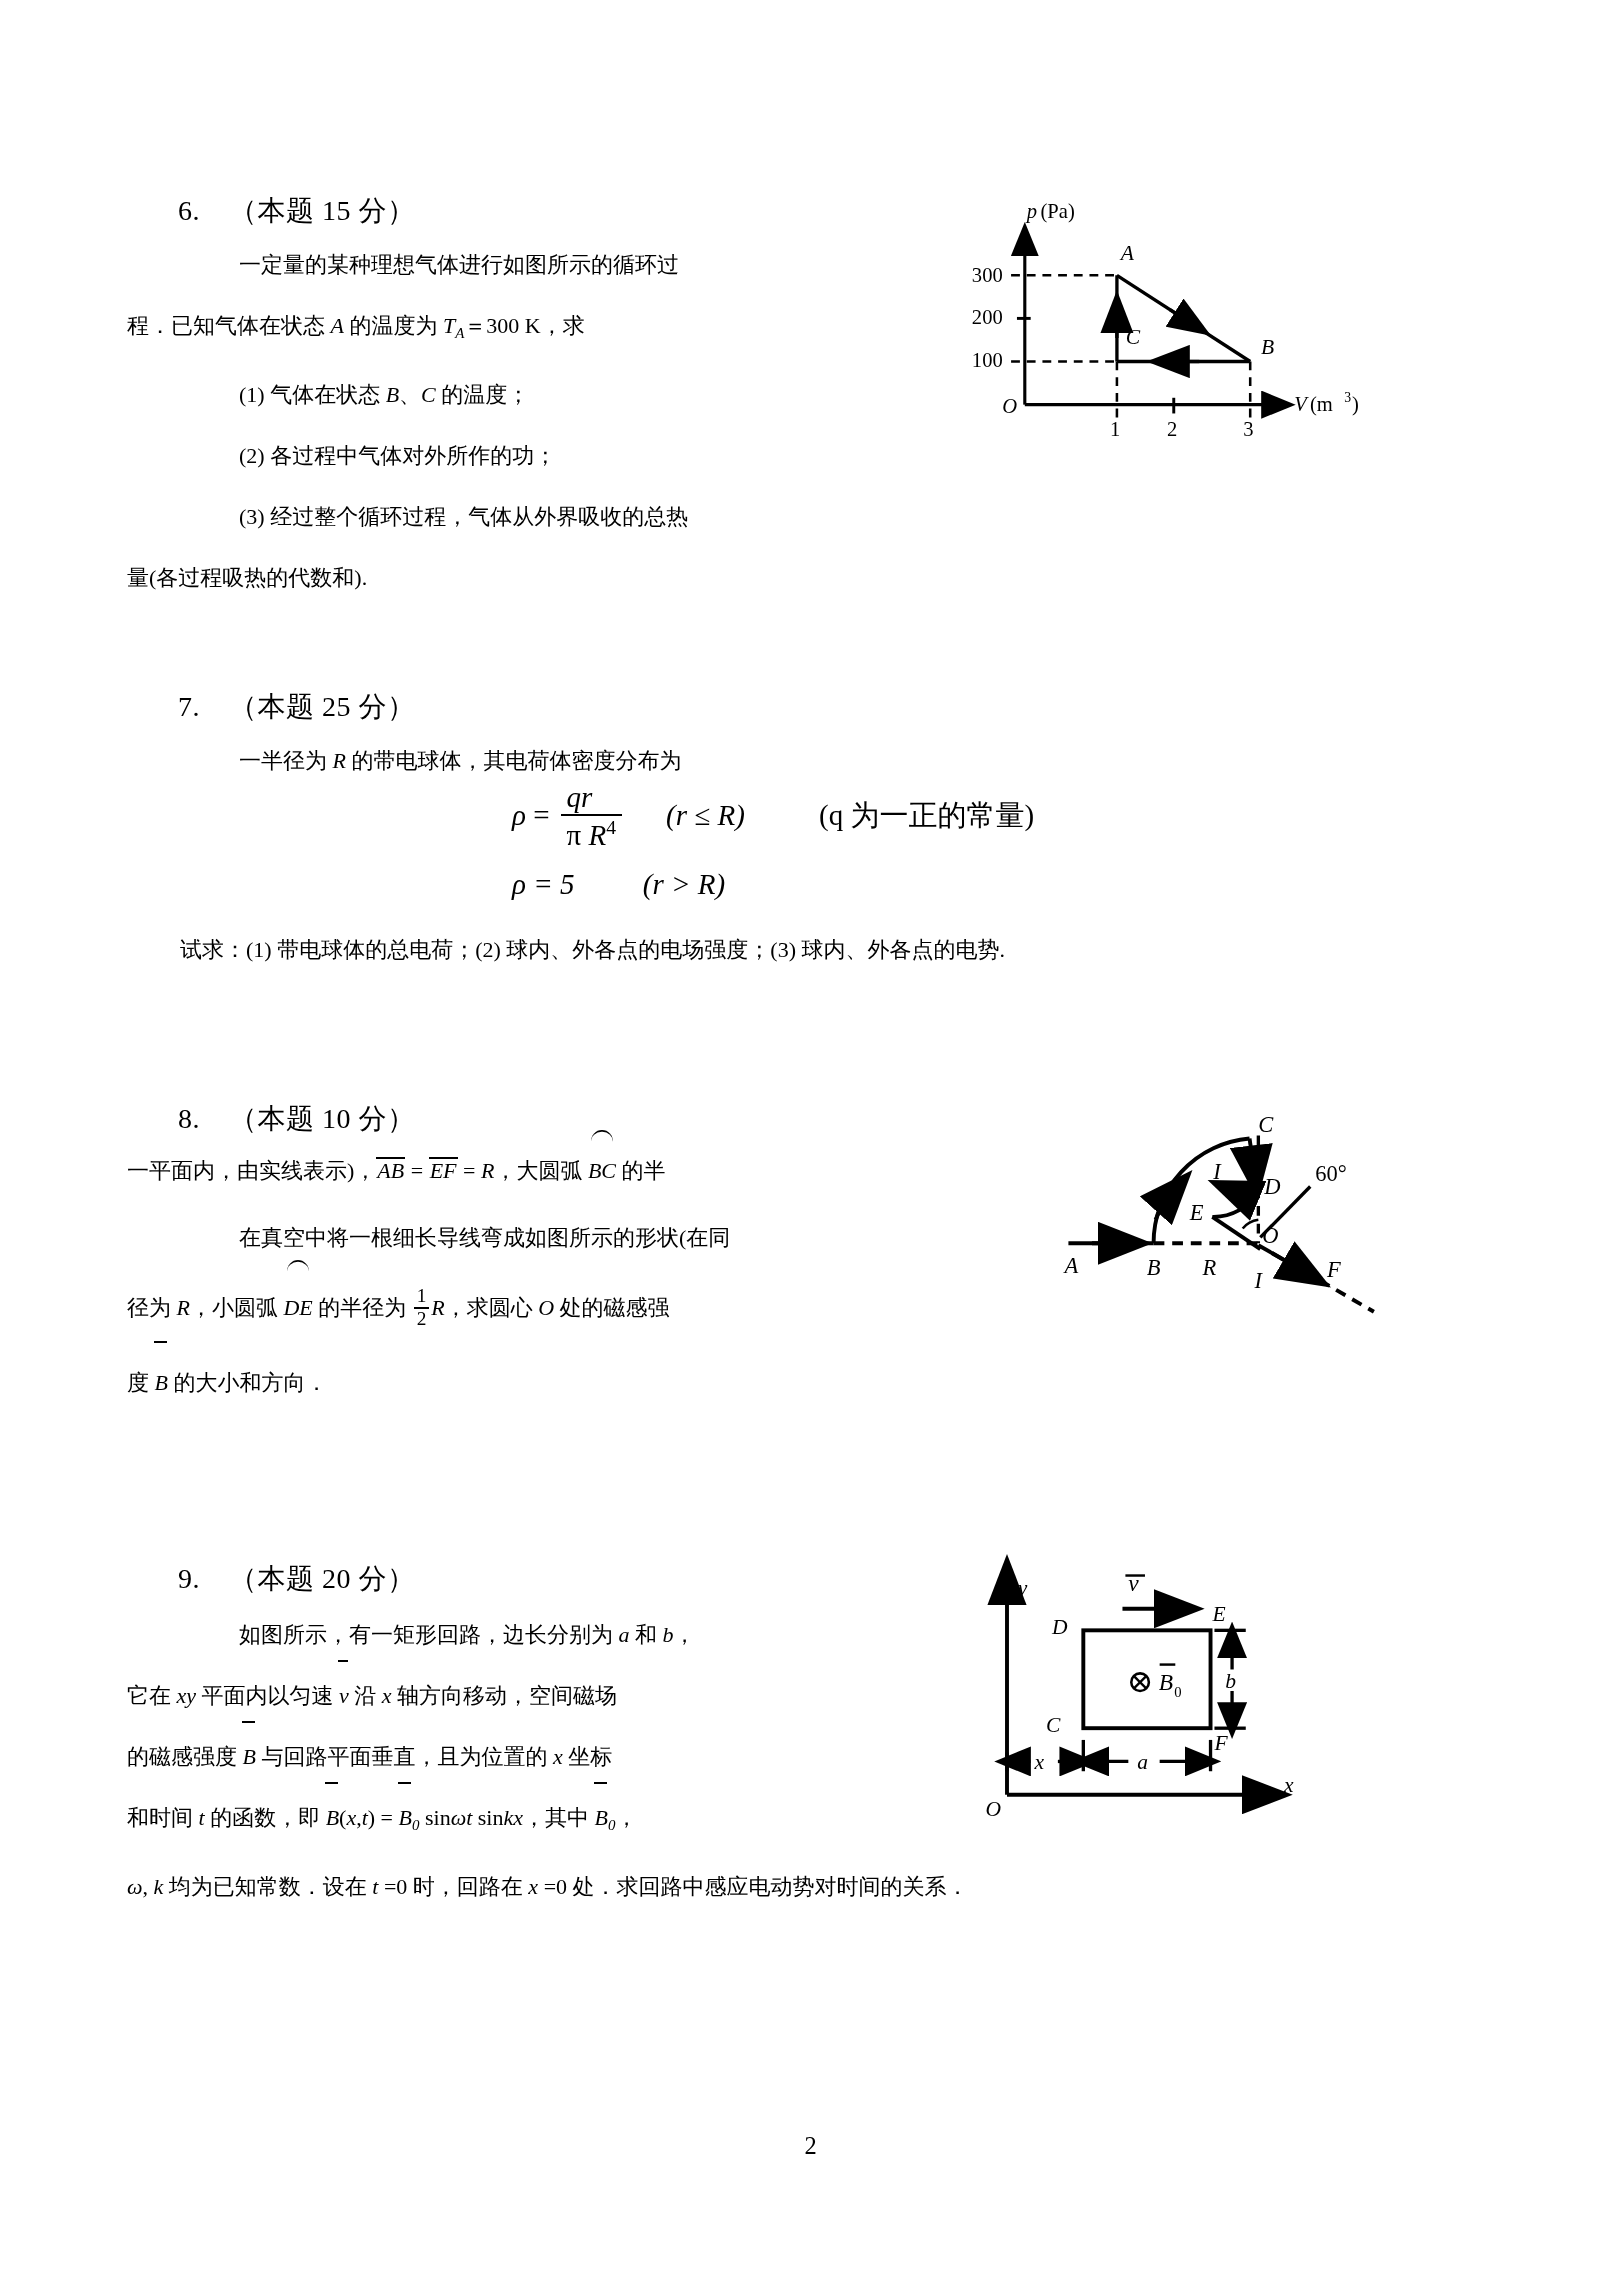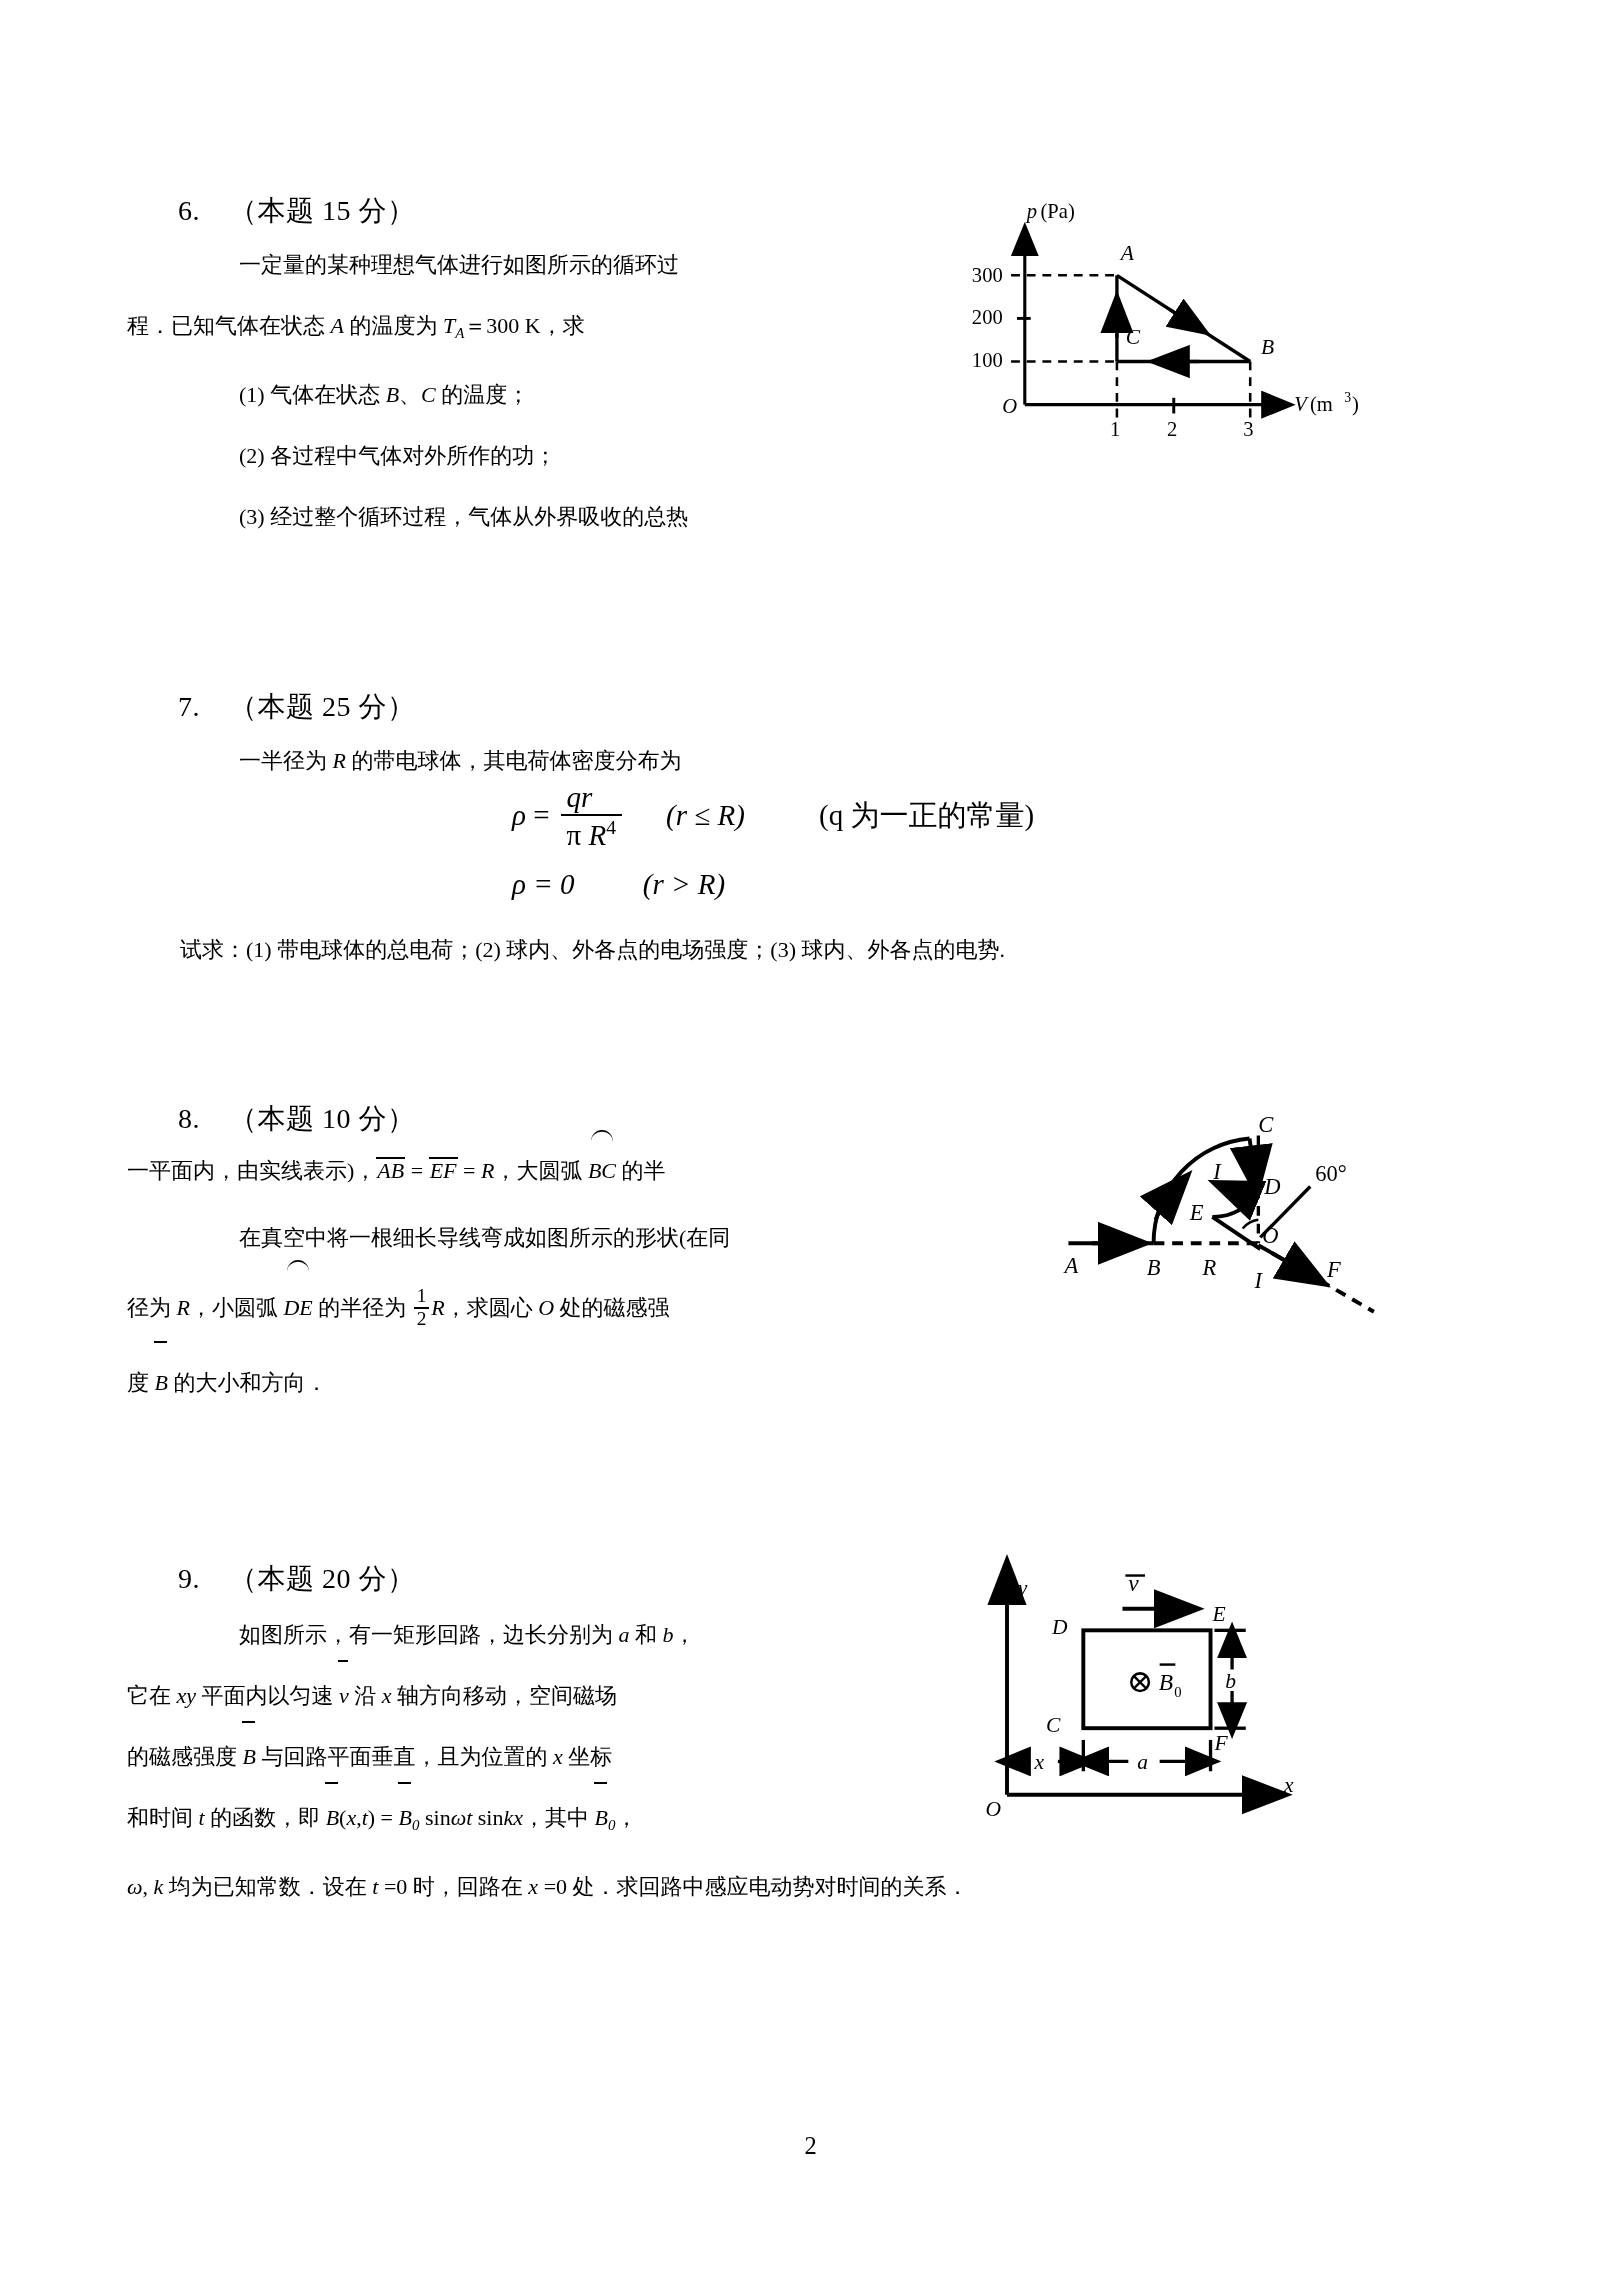--- a/index.html
+++ b/index.html
@@ -128,20 +128,23 @@
     </div>
     <div class="line indent">
       <span>(1) 气体在状态 </span><span class="mi">B</span><span>、</span><span class="mi">C</span><span> 的温度；</span>
     </div>
     <div class="line indent">
       <span>(2) 各过程中气体对外所作的功；</span>
     </div>
     <div class="line indent">
       <span>(3) 经过整个循环过程，气体从外界吸收的总热</span>
     </div>
+    <div class="line" style="margin-left:-51px;">
+      <span>量(各过程吸热的代数和).</span>
+    </div>
   </div>
 
   <div class="fig" style="left:956px; top:191px;">
     <svg width="412" height="245" viewBox="0 0 420 250">
       <defs>
         <marker id="ar" markerWidth="11" markerHeight="9" refX="9" refY="4.5" orient="auto">
           <path d="M0,0 L11,4.5 L0,9 z" fill="#000"></path>
         </marker>
         <marker id="arS" markerWidth="13" markerHeight="10" refX="6" refY="5" orient="auto">
           <path d="M0,0 L13,5 L0,10 z" fill="#000"></path>
@@ -203,21 +206,21 @@
     <span>=</span>
     <span class="bigfrac">
       <span class="num mi">qr</span>
       <span class="den"><span>π</span> <span class="mi">R</span><sup>4</sup></span>
     </span>
     <span class="mi" style="margin-left:33px;">(r ≤ R)</span>
     <span style="margin-left:67px;">(q 为一正的常量)</span>
   </div>
 
   <div class="mathline" style="left:512px; top:868px;">
-    <span class="mi">ρ = 0</span>
+    <span class="mi">ρ = 5</span>
     <span class="mi" style="margin-left:61px;">(r &gt; R)</span>
   </div>
 
   <div class="line" style="position:absolute; left:180px; top:919px;">
     <span>试求：(1) 带电球体的总电荷；(2) 球内、外各点的电场强度；(3) 球内、外各点的电势.</span>
   </div>
 
   <div class="q-block" style="left:178px; top:1100px;">
     <div class="q-head">
       <span class="q-num">8.</span><span>（本题 10 分）</span>

